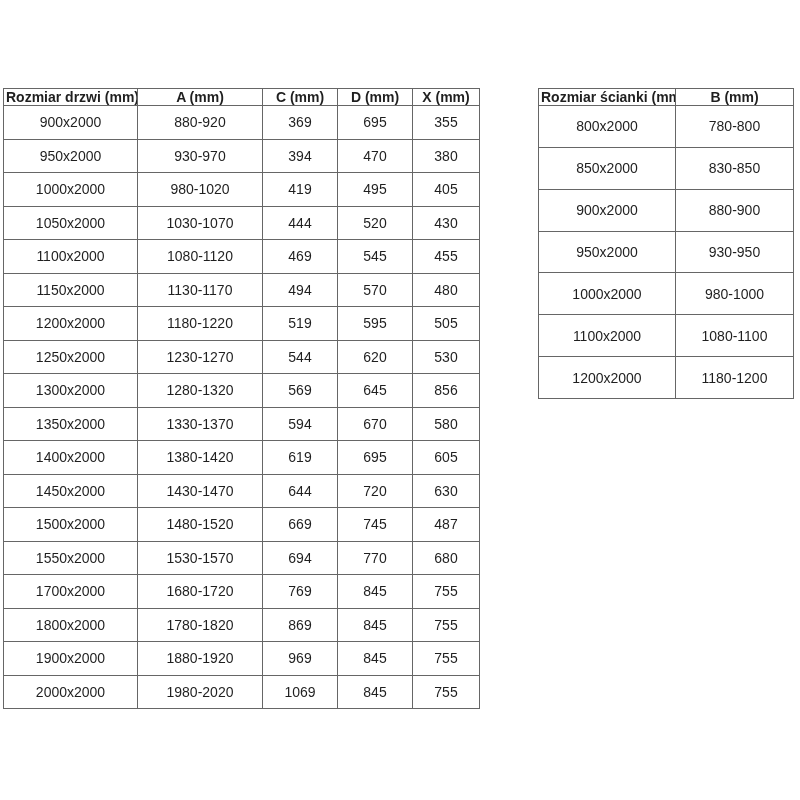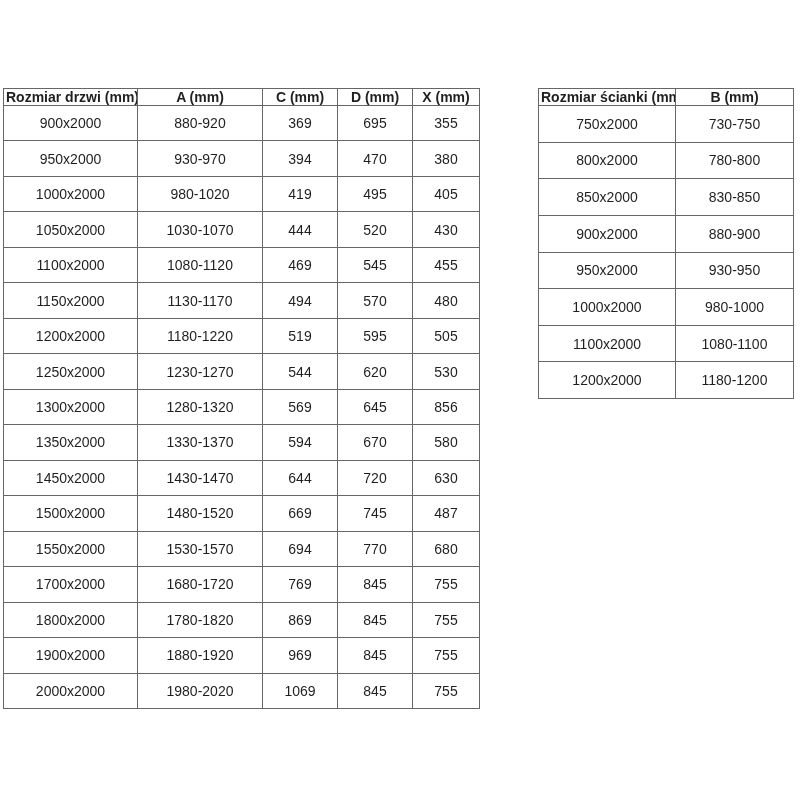--- a/index.html
+++ b/index.html
@@ -123,20 +123,27 @@
           <td>856</td>
         </tr>
         <tr>
           <td>1350x2000</td>
           <td>1330-1370</td>
           <td>594</td>
           <td>670</td>
           <td>580</td>
         </tr>
         <tr>
+          <td>1400x2000</td>
+          <td>1380-1420</td>
+          <td>619</td>
+          <td>695</td>
+          <td>605</td>
+        </tr>
+        <tr>
           <td>1450x2000</td>
           <td>1430-1470</td>
           <td>644</td>
           <td>720</td>
           <td>630</td>
         </tr>
         <tr>
           <td>1500x2000</td>
           <td>1480-1520</td>
           <td>669</td>
@@ -187,24 +194,20 @@
       <col style="width:118px">
     </colgroup>
   <thead>
         <tr>
           <th>Rozmiar ścianki (mm)</th>
           <th>B (mm)</th>
         </tr>
       </thead>
       <tbody>
         <tr>
-          <td>750x2000</td>
-          <td>730-750</td>
-        </tr>
-        <tr>
           <td>800x2000</td>
           <td>780-800</td>
         </tr>
         <tr>
           <td>850x2000</td>
           <td>830-850</td>
         </tr>
         <tr>
           <td>900x2000</td>
           <td>880-900</td>

